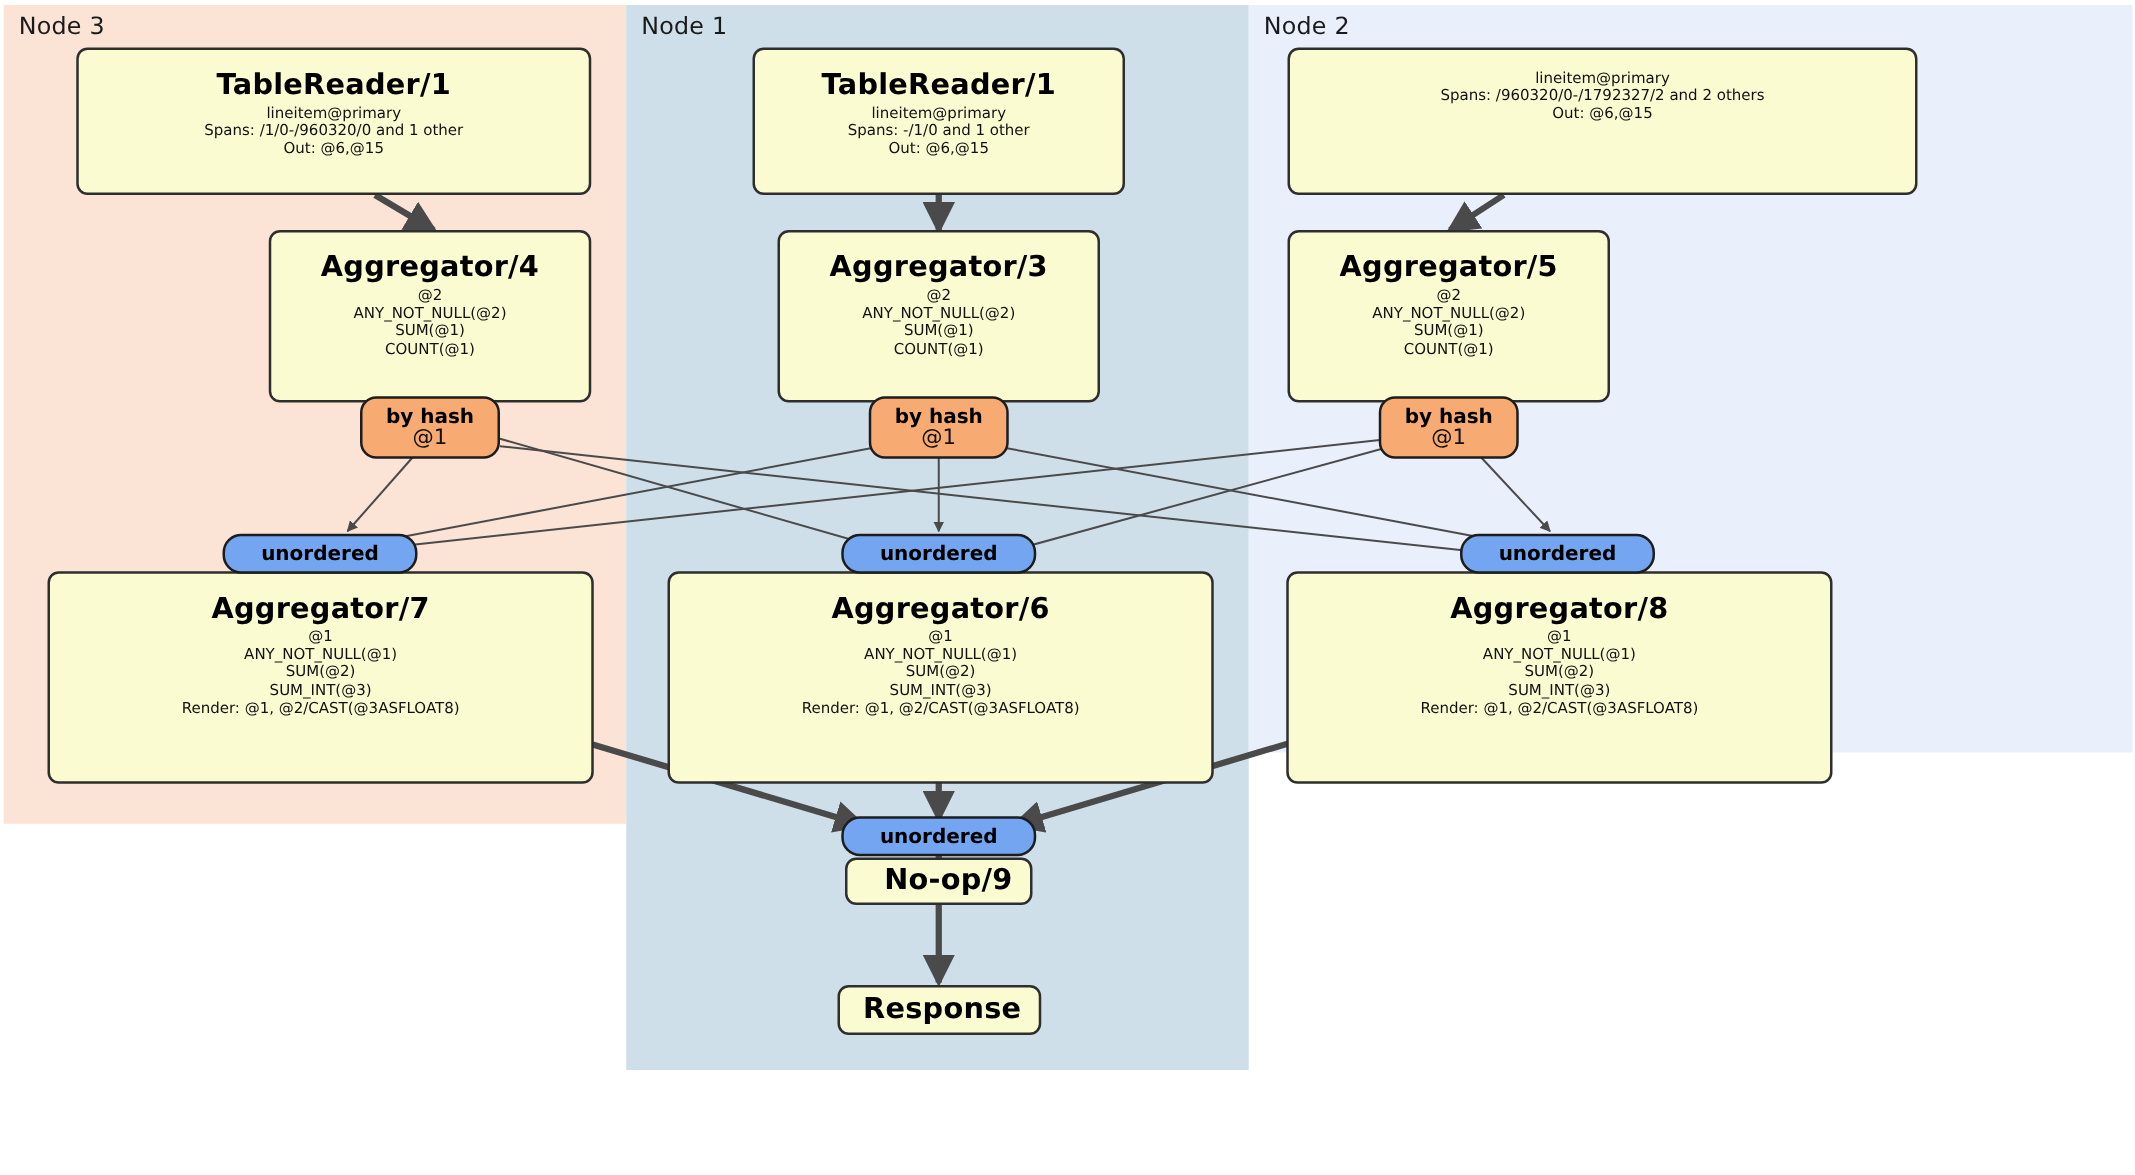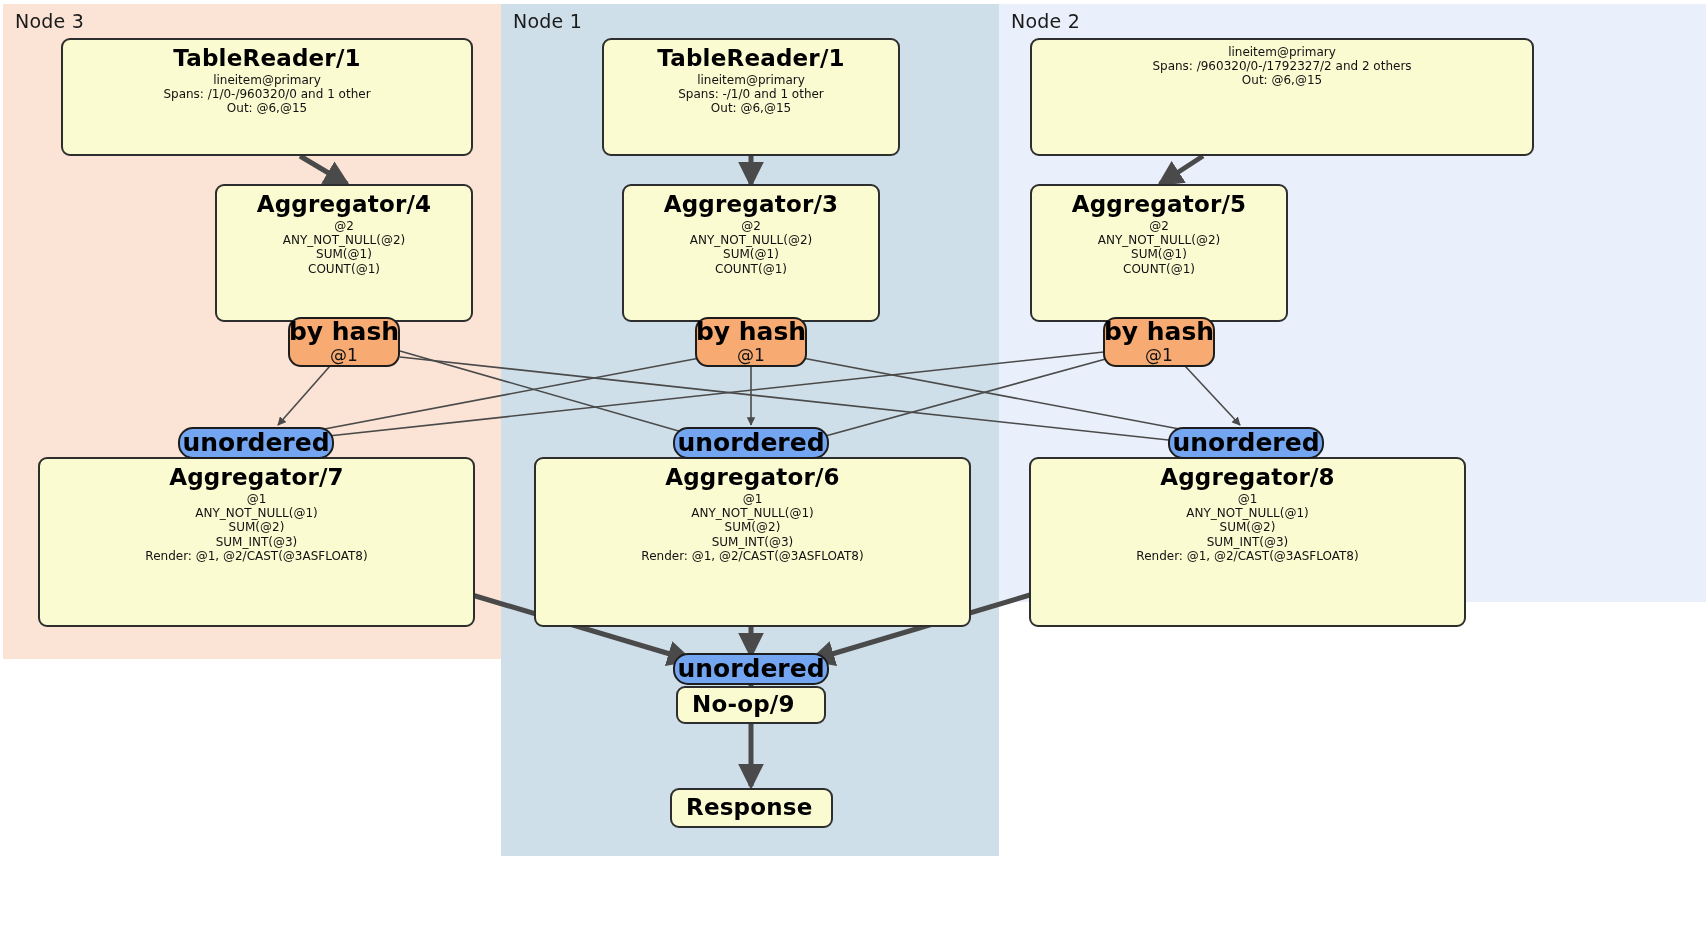--- a/index.html
+++ b/index.html
@@ -59,40 +59,40 @@
 
   
   .box {
     position: absolute;
     box-sizing: border-box;
     background: #fbfbd2;
     border: 2px solid #2e2e2e;
     border-radius: 9px;
     text-align: center;
     z-index: 10;
-    padding: 5px 8px 6px 8px;
+    padding: 15px 8px 6px 8px;
     line-height: 1.18;
   }
   .box .title {
     font-weight: bold;
     font-size: 23px;
     color: #000;
     letter-spacing: 0.2px;
     margin-bottom: 1px;
   }
   .box .line {
     font-size: 12px;
     color: #111;
     white-space: nowrap;
   }
   .box.compact {
     padding: 4px 14px;
     display: flex;
     align-items: center;
-    justify-content: flex-start;
+    justify-content: flex-end;
   }
   .box.compact .title {
     margin-bottom: 0;
   }
 
   
   .badge {
     position: absolute;
     box-sizing: border-box;
     border: 2px solid #1d1d1d;
@@ -100,21 +100,21 @@
     z-index: 20;
     white-space: nowrap;
     display: flex;
     flex-direction: column;
     align-items: center;
     justify-content: center;
     line-height: 1.12;
   }
   .badge .bt {
     font-weight: bold;
-    font-size: 25px;
+    font-size: 16px;
     color: #000;
   }
   .badge .bs {
     font-size: 17px;
     color: #111;
   }
   .badge.hash {
     background: #f7ab72;
     border-radius: 13px;
   }

